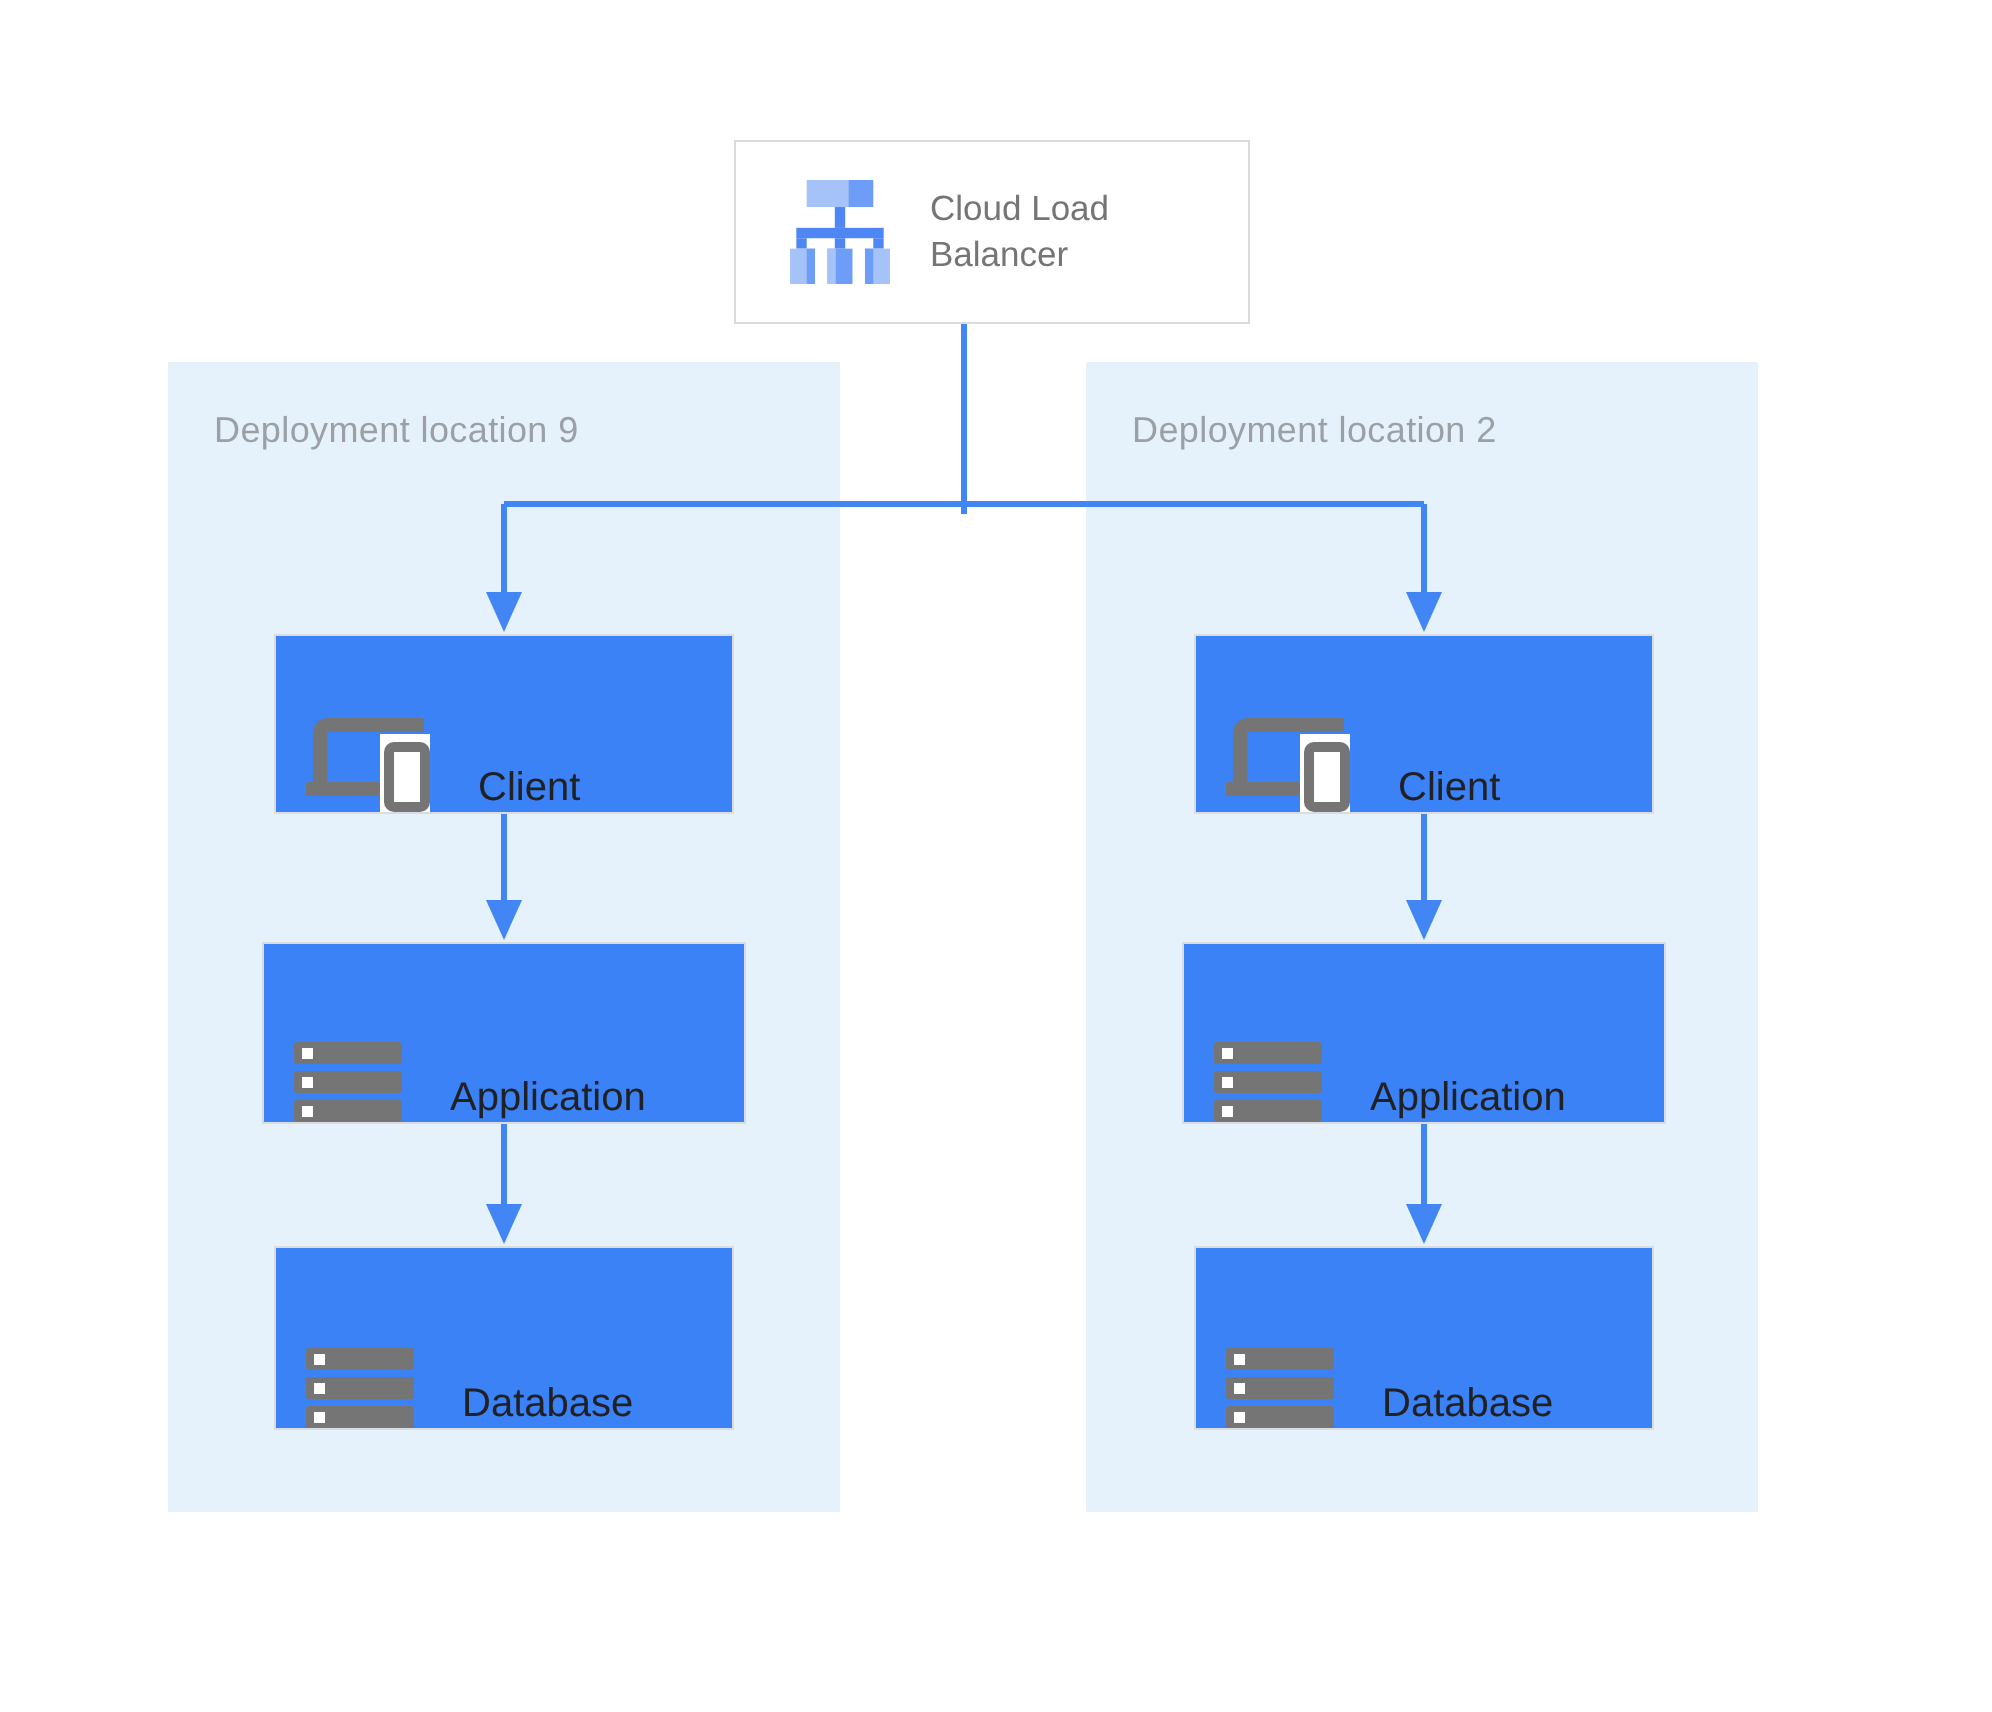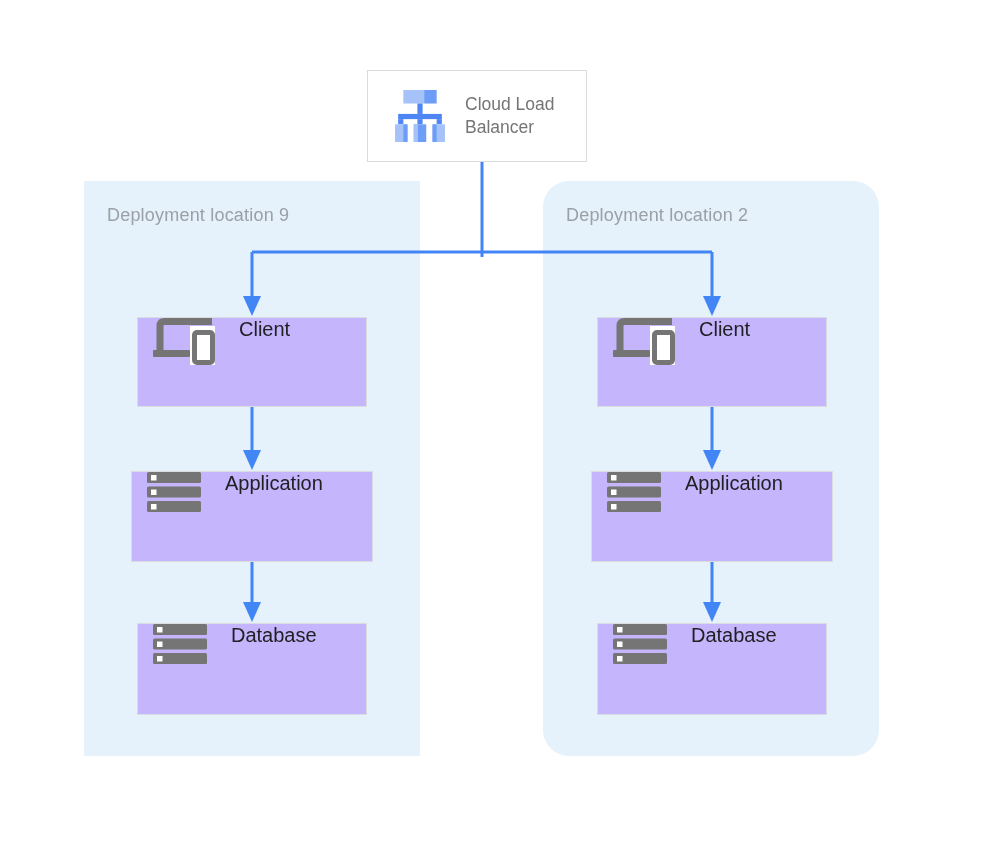--- a/index.html
+++ b/index.html
@@ -18,21 +18,21 @@
   
   .zone-panel {
     position: absolute;
     top: 181px;
     width: 336px;
     height: 575px;
     background: #e5f1fb;
     z-index: 0;
   }
   .zone-panel.left  { left: 84px; }
-  .zone-panel.right { left: 543px; border-radius: 26px; }
+  .zone-panel.right { left: 543px; }
   .zone-label {
     position: absolute;
     left: 23px;
     top: 24px;
     font-size: 18px;
     color: #9aa0a6;
     letter-spacing: 0.2px;
     white-space: nowrap;
   }
   
@@ -42,39 +42,39 @@
     width: 996px;
     height: 856px;
     z-index: 1;
     pointer-events: none;
   }
   .connectors path { stroke: #4285f4; stroke-width: 3; fill: none; }
   .connectors polygon { fill: #4285f4; }
   
   .node-box {
     position: absolute;
-    background: #c4b5fd;
+    background: #3b82f6;
     border: 1px solid #dadce0;
     box-sizing: border-box;
     display: flex;
-    align-items: flex-start;
+    align-items: flex-end;
     gap: 24px;
     padding-left: 15px;
     z-index: 2;
   }
   .node-label {
     font-size: 20px;
     color: #212124;
     white-space: nowrap;
   }
   
   .lb-box {
     position: absolute;
     left: 367px; top: 70px;
-    width: 220px; height: 92px;
+    width: 258px; height: 92px;
     background: #ffffff;
     border: 1px solid #d9dbde;
     box-sizing: border-box;
     display: flex;
     align-items: center;
     gap: 20px;
     padding-left: 27px;
     z-index: 2;
   }
   .lb-label {

